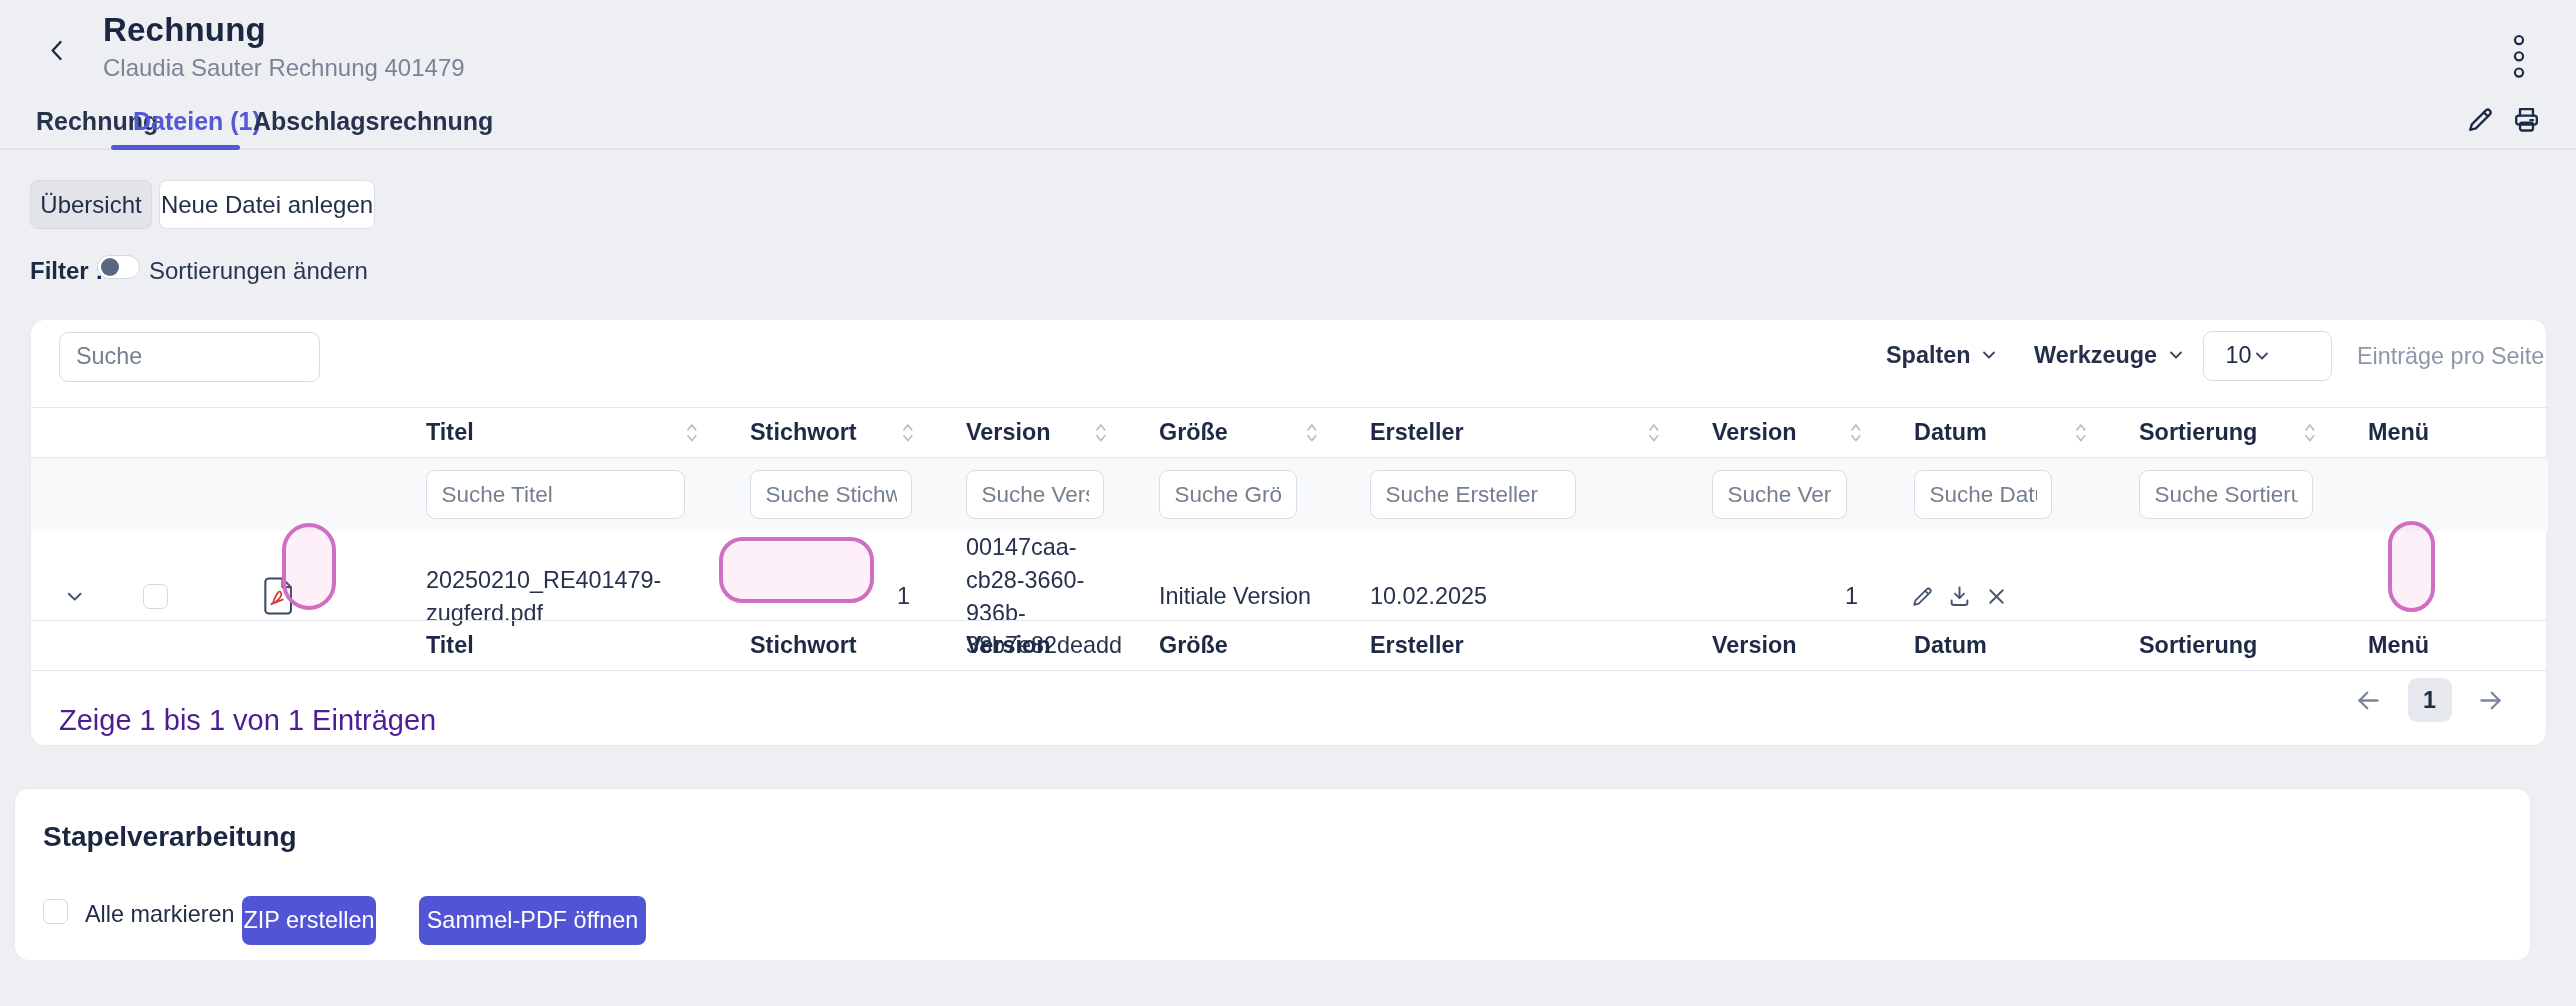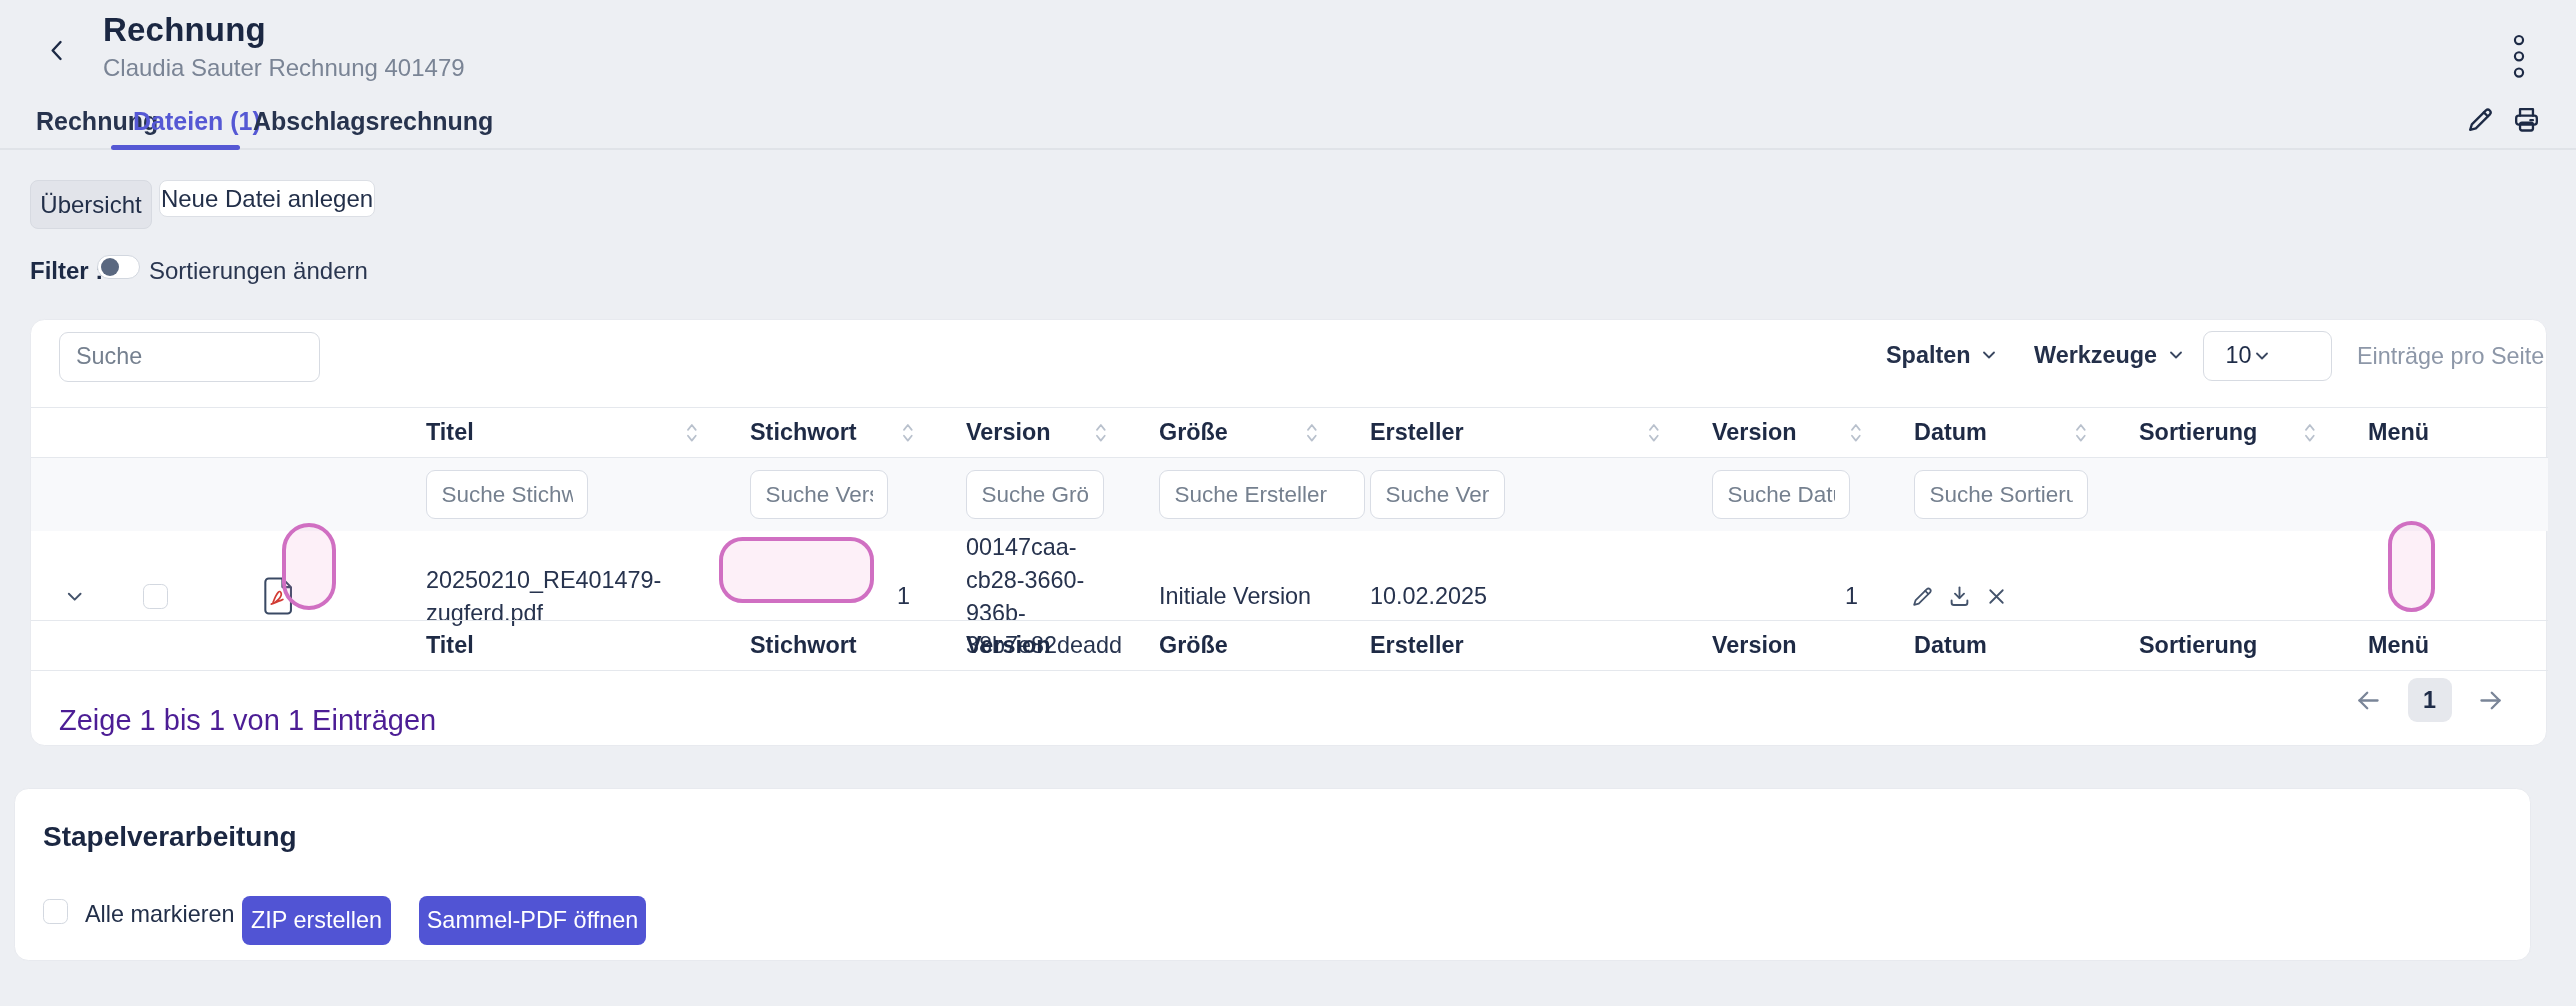--- a/index.html
+++ b/index.html
@@ -23,21 +23,21 @@
   
   .tab { top:107px; font-size:25px; font-weight:600; color:#27334e; cursor:pointer; }
   .tab.active { color:#5558d4; }
   .tab-underline { left:111px; top:145px; width:129px; height:5.4px; background:#5558d4; border-radius:2.7px; z-index:2; }
   .top-divider { left:0; top:148px; width:2576px; height:1.8px; background:#e0e3e8; }
   .hdr-icon { top:104px; width:31px; height:31px; color:#1d2a45; cursor:pointer; }
 
   
   .btn { display:flex; align-items:center; justify-content:center; font-size:24px; border-radius:8px; cursor:pointer; }
   .btn-overview { left:30px; top:180px; width:122px; height:49px; background:#e2e4ea; border:0.9px solid #d7dae1; color:#222f49; }
-  .btn-newfile { left:159px; top:180px; width:216px; height:37px; background:#ffffff; border:0.9px solid #dcdfe5; color:#222f49; }
+  .btn-newfile { left:159px; top:180px; width:216px; height:49px; background:#ffffff; border:0.9px solid #dcdfe5; color:#222f49; }
 
   
   .filter-label { left:30px; top:257px; font-size:24px; font-weight:700; color:#1d2a45; }
   .toggle { left:97px; top:255px; width:43px; height:24px; background:#fff; border:0.9px solid #d2d7df; border-radius:13.5px; cursor:pointer; }
   .toggle .knob { position:absolute; left:2.7px; top:1.8px; width:18px; height:18px; border-radius:50%; background:#5a6880; }
   .toggle-caption { left:149px; top:257px; font-size:24px; color:#2a3650; }
 
   
   .card { background:#fff; border:0.9px solid #e8eaef; border-radius:14.4px; }
   .card-table { left:30px; top:319px; width:2517px; height:427px; }
@@ -89,21 +89,21 @@
   .ann-pdf { left:251px; top:203px; width:54px; height:87px; border-radius:27px; }
   .ann-keyword { left:688px; top:217px; width:155px; height:66px; border-radius:23.4px; }
   .ann-download { left:2357px; top:201px; width:47px; height:91px; border-radius:23.4px; }
 
   
   .batch-title { left:28px; top:32px; font-size:28px; font-weight:700; color:#1b2742; }
   .batch-cb { left:28px; top:110px; }
   .batch-label { left:70px; top:112px; font-size:23.4px; color:#222f49; }
   .btn-primary { height:49px; background:#5154d4; color:#fff; border:none; border-radius:8px; font-size:23.4px;
                  display:flex; align-items:center; justify-content:center; cursor:pointer; }
-  .btn-zip { left:227px; top:107px; width:149px; }
+  .btn-zip { left:227px; top:107px; width:134px; }
   .btn-pdf { left:404px; top:107px; width:227px; }
   .card .abs { position:absolute; }
 </style>
 </head>
 <body>
 
 <div class="abs back-btn">
   <svg viewBox="0 0 24 24" width="29" height="29" fill="none" stroke="currentColor" stroke-width="2" stroke-linecap="round" stroke-linejoin="round">
       <path d="M14.5 5 8 12l6.5 7"></path>
     </svg>
@@ -249,20 +249,23 @@
       </div>
     <div class="hcell">
         <span>Menü</span>
       </div>
   </div>
 
   <div class="trow row-filter">
     <div></div>
       <div></div>
       <div></div>
+    <div class="fcell">
+        <input style="width: 259px;" placeholder="Suche Titel">
+      </div>
     <div class="fcell">
         <input style="width: 162px;" placeholder="Suche Stichwort">
       </div>
     <div class="fcell">
         <input style="width: 138px;" placeholder="Suche Version">
       </div>
     <div class="fcell">
         <input style="width: 138px;" placeholder="Suche Größe">
       </div>
     <div class="fcell">

